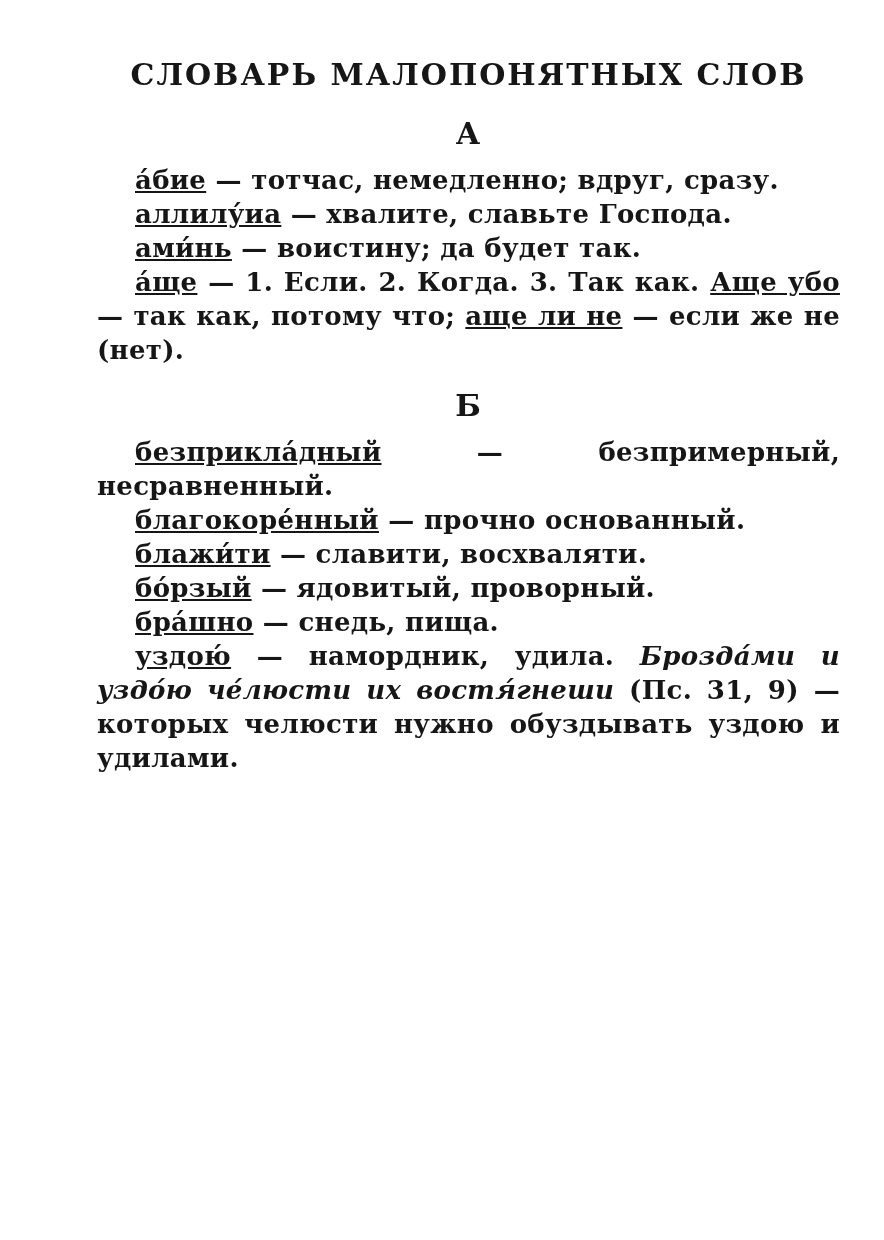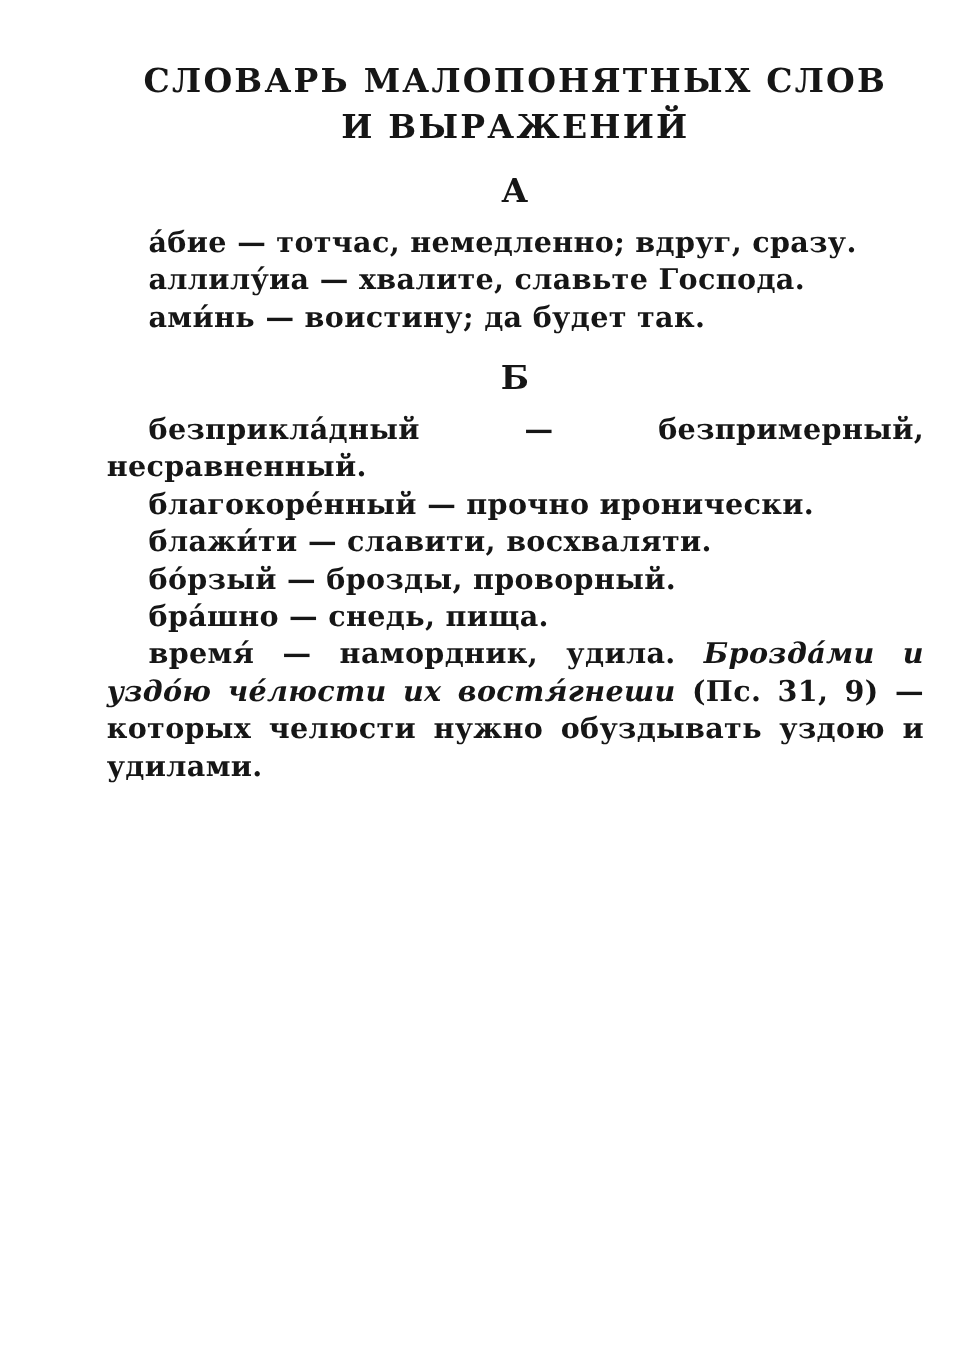--- a/index.html
+++ b/index.html
@@ -40,38 +40,38 @@
   .entry {
     margin: 0;
     font-size: 26px;
     line-height: 34px;
     letter-spacing: 0.3px;
     text-align: justify;
     text-indent: 38px;
     hyphens: manual;
     -webkit-hyphens: manual;
   }
-  .seg-b  { font-weight: bold; }
+  .seg-b  { font-weight: bold; text-decoration: underline; }
   .seg-n  { font-weight: bold; }
   .seg-bi { font-weight: bold; font-style: italic; }
 </style>
 </head>
 <body style="background: rgb(255, 255, 255); color: rgb(22, 22, 22);">
 
 <div class="page">
   <div class="title">
     <div>СЛОВАРЬ МАЛОПОНЯТНЫХ СЛОВ</div>
-    <div>И ВЫРАЖЕНИЙ</div>
   </div>
   <div>
       <div class="section-letter">А</div>
       <p class="entry"><span class="seg-b">а́бие</span><span class="seg-n"> — тотчас, немедленно; вдруг, сразу.</span></p>
       <p class="entry"><span class="seg-b">аллилу́иа</span><span class="seg-n"> — хвалите, славьте Господа.</span></p>
       <p class="entry"><span class="seg-b">ами́нь</span><span class="seg-n"> — воистину; да будет так.</span></p>
+      <p class="entry"><span class="seg-b">а́ще</span><span class="seg-n"> — 1. Если. 2. Когда. 3. Так как. </span><span class="seg-b">Аще убо</span><span class="seg-n"> — так как, потому что; </span><span class="seg-b">аще ли не</span><span class="seg-n"> — если же не (нет).</span></p>
       <div class="section-letter">Б</div>
       <p class="entry"><span class="seg-b">безприкла́дный</span><span class="seg-n"> — безпримерный, несравнен­ный.</span></p>
-      <p class="entry"><span class="seg-b">благокоре́нный</span><span class="seg-n"> — прочно иронически.</span></p>
+      <p class="entry"><span class="seg-b">благокоре́нный</span><span class="seg-n"> — прочно основанный.</span></p>
       <p class="entry"><span class="seg-b">блажи́ти</span><span class="seg-n"> — славити, восхваляти.</span></p>
-      <p class="entry"><span class="seg-b">бо́рзый</span><span class="seg-n"> — брозды, проворный.</span></p>
+      <p class="entry"><span class="seg-b">бо́рзый</span><span class="seg-n"> — ядовитый, проворный.</span></p>
       <p class="entry"><span class="seg-b">бра́шно</span><span class="seg-n"> — снедь, пища.</span></p>
-      <p class="entry"><span class="seg-b">время́</span><span class="seg-n"> — намордник, удила. </span><span class="seg-bi">Брозда́ми и уздо́ю че́люсти их востя́гнеши</span><span class="seg-n"> (Пс. 31, 9) — которых челюсти нужно обуздывать уздою и удилами.</span></p>
+      <p class="entry"><span class="seg-b">уздою́</span><span class="seg-n"> — намордник, удила. </span><span class="seg-bi">Брозда́ми и уздо́ю че́люсти их востя́гнеши</span><span class="seg-n"> (Пс. 31, 9) — которых челюсти нужно обуздывать уздою и удилами.</span></p>
     </div>
 </div>
 
 </body></html>

